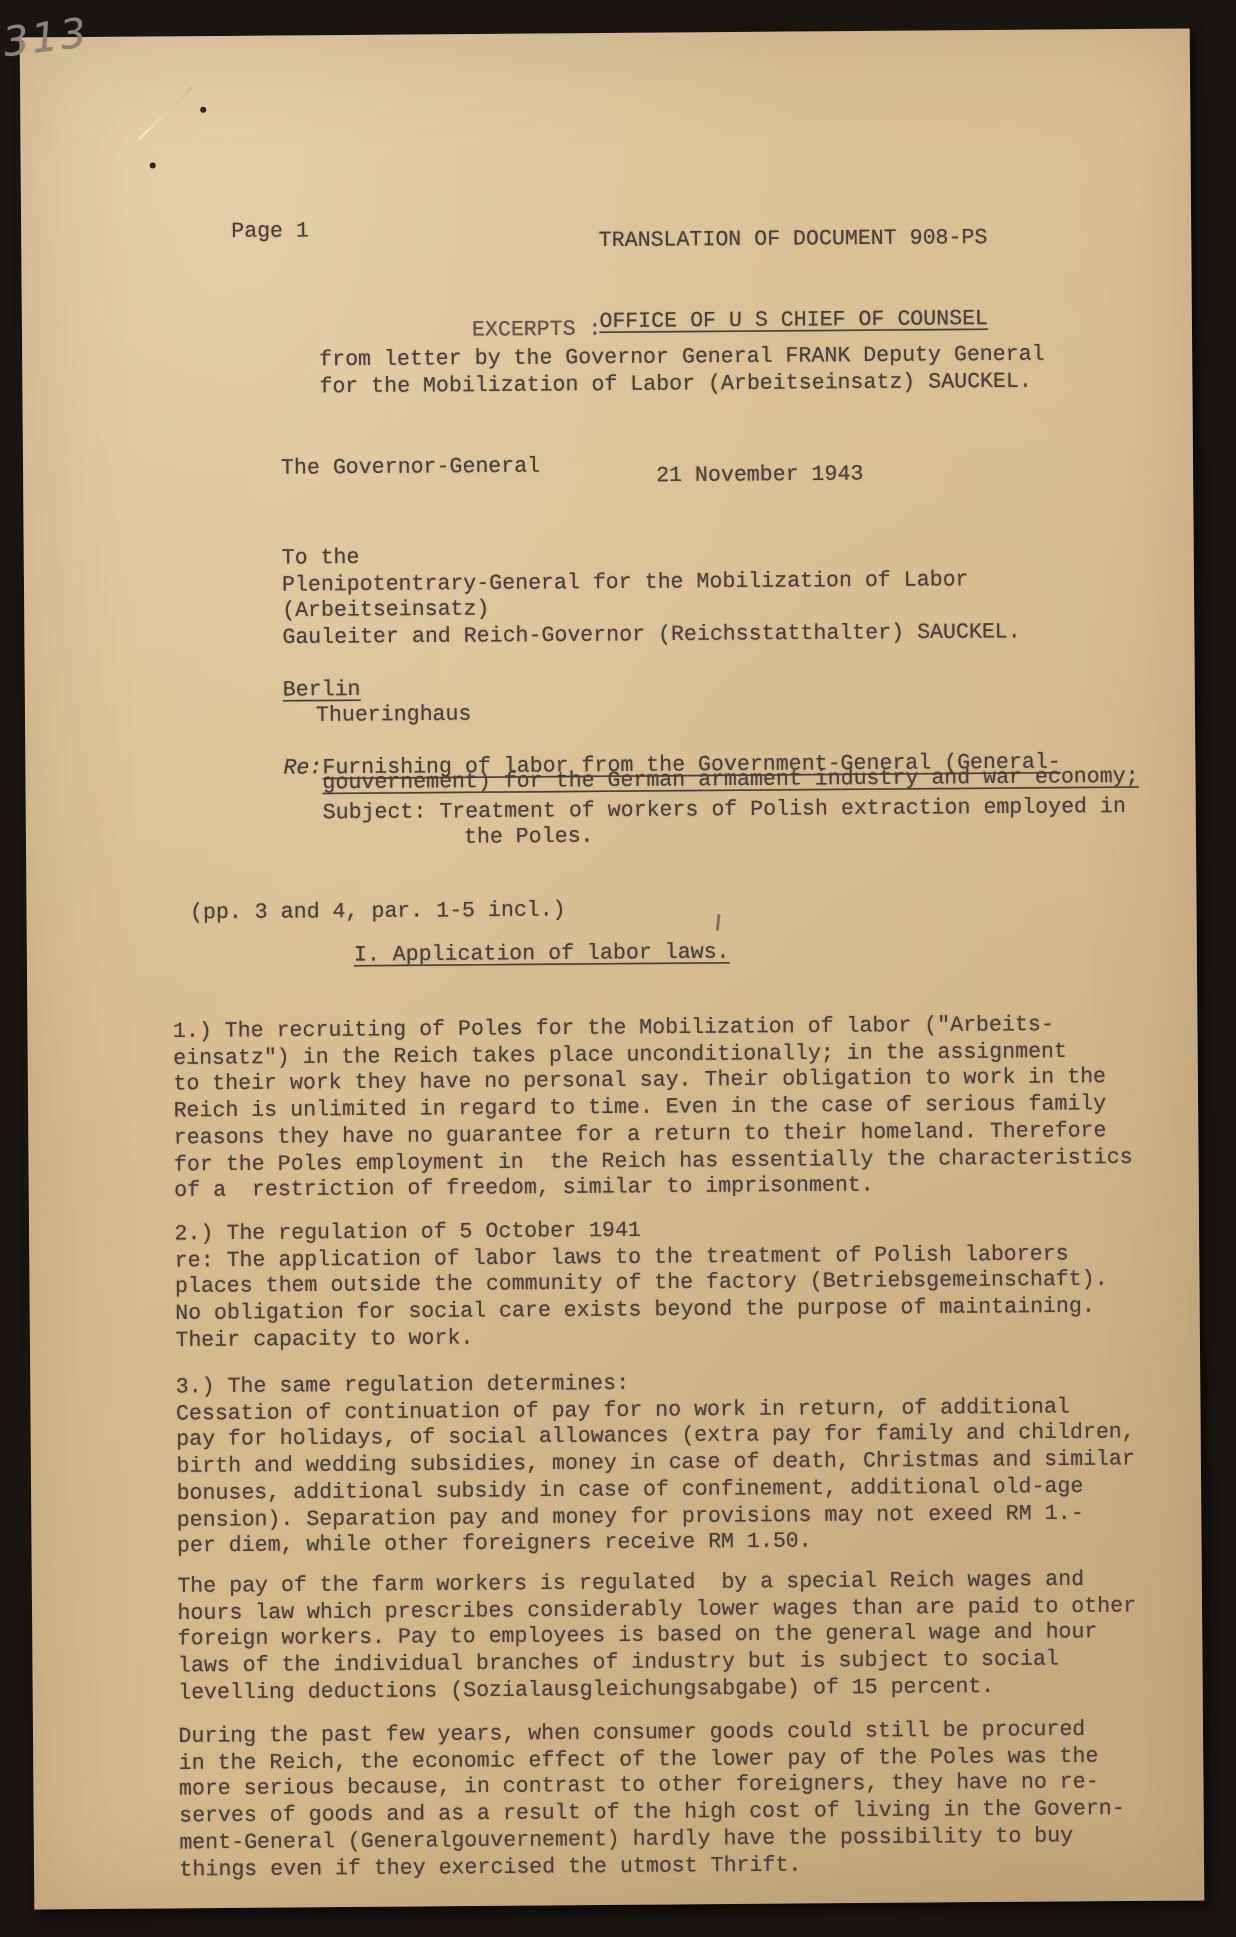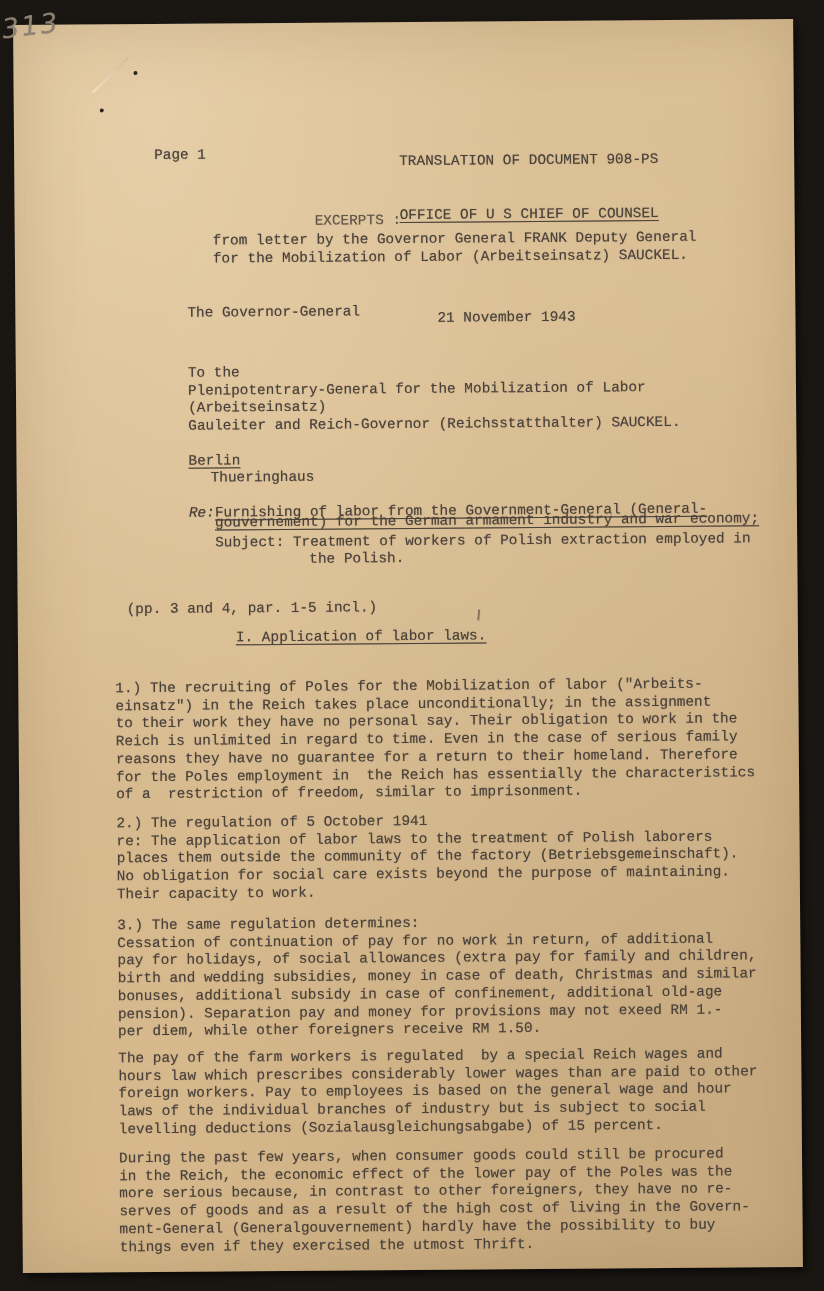--- a/index.html
+++ b/index.html
@@ -115,21 +115,21 @@
 (Arbeitseinsatz)
 Gauleiter and Reich-Governor (Reichsstatthalter) SAUCKEL.</div>
 
   <div class="typed addr-city u">Berlin</div>
   <div class="typed addr-bldg">Thueringhaus</div>
 
   <div class="typed re-label">Re:</div>
   <div class="typed re-line1 u">Furnishing of labor from the Government-General (General-</div>
   <div class="typed re-line2 u">gouvernement) for the German armament industry and war economy;</div>
   <div class="typed re-line3">Subject: Treatment of workers of Polish extraction employed in</div>
-  <div class="typed re-line4">the Polish.</div>
+  <div class="typed re-line4">the Poles.</div>
 
   <div class="typed source-note">(pp. 3 and 4, par. 1-5 incl.)</div>
 
   <div class="typed section-heading u">I. Application of labor laws.</div>
 
   <div class="typed p1">1.) The recruiting of Poles for the Mobilization of labor ("Arbeits-
 einsatz") in the Reich takes place unconditionally; in the assignment
 to their work they have no personal say. Their obligation to work in the
 Reich is unlimited in regard to time. Even in the case of serious family
 reasons they have no guarantee for a return to their homeland. Therefore

